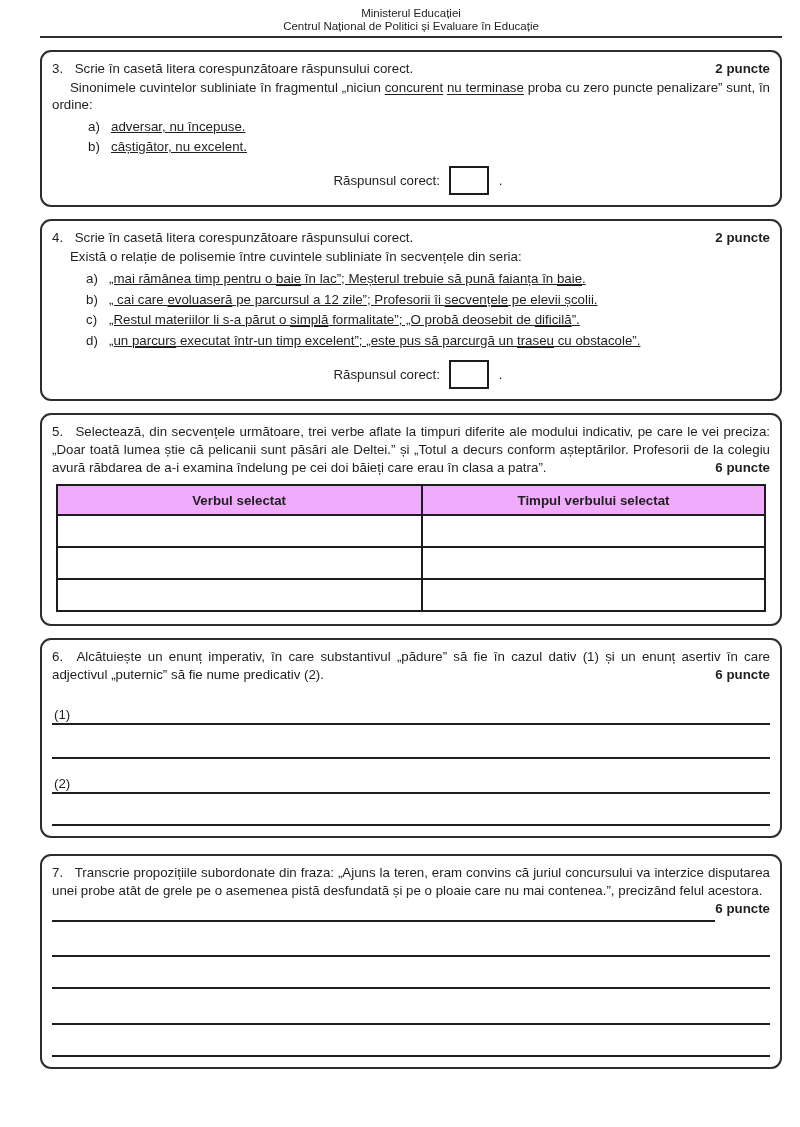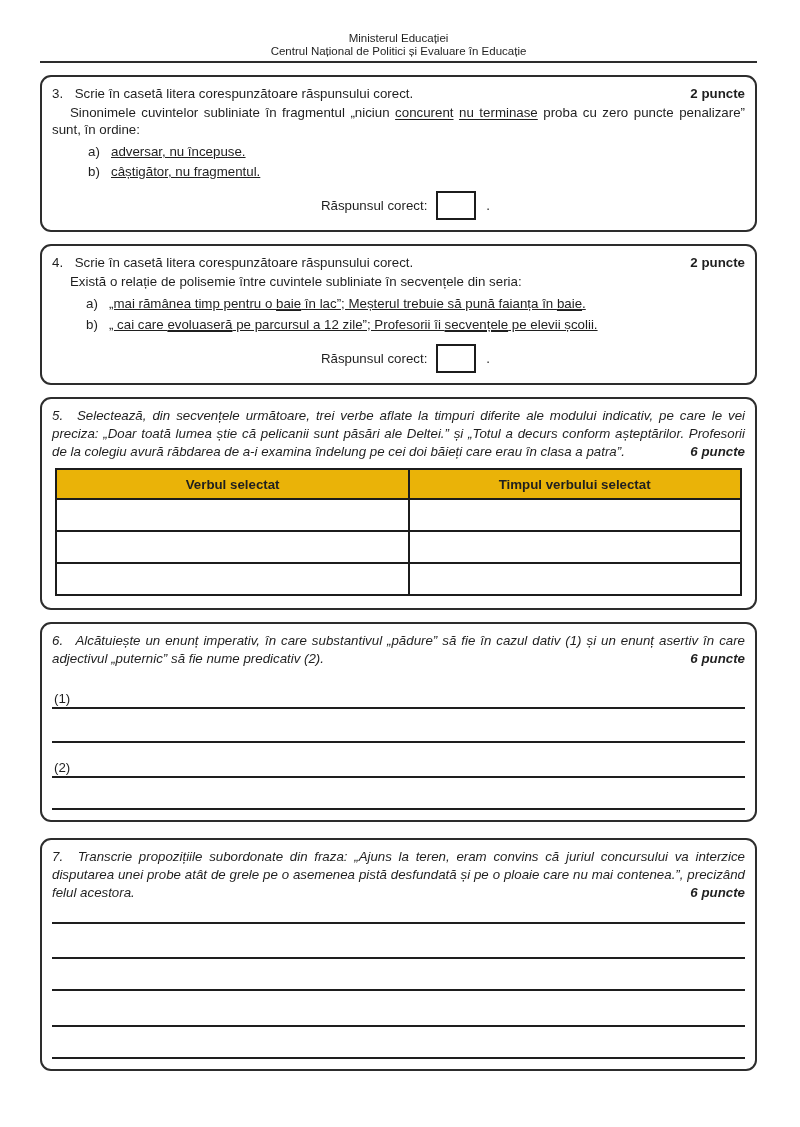--- a/index.html
+++ b/index.html
@@ -1,39 +1,39 @@
 <!DOCTYPE html>
 <html><head>
 <meta charset="utf-8">
 <style>
   html,body{margin:0;padding:0;background:#ffffff;}
   body{width:800px;height:1127px;overflow:hidden;font-family:"Liberation Sans",sans-serif;color:#1f1f1f;}
-  .page{padding:4px 43px 0 40px;box-sizing:border-box;width:800px;margin-top:25px;}
+  .page{padding:4px 18px 0 40px;box-sizing:border-box;width:800px;}
 
   
   .hdr{text-align:center;font-size:11.5px;line-height:13px;padding-top:3px;}
   .hdr-rule{border-bottom:2px solid #2d2d2d;margin-top:3px;}
 
   
   .qbox{border:2px solid #2d2d2d;border-radius:11px;padding:8px 10px 10px 10px;margin-top:12px;font-size:13.3px;background:#fff;}
   .qtop{line-height:18px;margin:0;}
   .pts{float:right;font-weight:bold;}
   .qnum{display:inline-block;min-width:19px;}
   .intro{margin:1px 0 0 0;text-align:justify;text-indent:18px;line-height:17px;}
   .opts{margin:4px 0 0 36px;line-height:20px;text-decoration:underline;}
   .opt-letter{display:inline-block;width:23px;}
   .u{text-decoration:underline;text-underline-offset:2px;}
 
   .answer-row{display:flex;align-items:center;margin:8px 0 0 14px;height:30px;justify-content:center;}
   .answer-box{width:36px;height:25px;border:2px solid #1c1c1c;margin:0 10px 0 9px;background:#fff;}
 
   
-  .para{margin:0;text-align:justify;line-height:18px;font-style:italic;}
+  .para{margin:0;text-align:justify;line-height:18px;}
   table.verbs{width:99%;margin:7px auto 2px auto;border-collapse:collapse;}
-  table.verbs th{background:#eab308;font-weight:bold;font-size:13.3px;height:26px;border:2px solid #1c1c1c;text-align:center;}
+  table.verbs th{background:#f0abfc;font-weight:bold;font-size:13.3px;height:26px;border:2px solid #1c1c1c;text-align:center;}
   table.verbs td{height:28px;border:2px solid #1c1c1c;}
   table.verbs col.c1{width:51.5%;} table.verbs col.c2{width:48.5%;}
 
   
   .ruled{border-bottom:2px solid #1e1e1e;display:flex;align-items:flex-end;padding-left:2px;}
   .h39{height:39px;}.h34{height:34px;}.h33{height:33px;}.h32{height:32px;}.h30{height:30px;}.h20{height:20px;}
   .rl-label{font-size:13.3px;line-height:16px;}
 
   .q7box{margin-top:16px;}
 </style>
@@ -50,39 +50,41 @@
 
   <section class="qbox">
     <p class="qtop">
       <span class="pts">2 puncte</span>
       <span class="qnum">3.</span>
       <span>Scrie în casetă litera corespunzătoare răspunsului corect.</span>
     </p>
     <p class="intro"><span>Sinonimele cuvintelor subliniate în fragmentul „niciun </span><span class="u">concurent</span><span> </span><span class="u">nu terminase</span><span> proba cu zero puncte penalizare” sunt, în ordine:</span></p>
     <div class="opts">
       <div><span class="opt-letter">a)</span><span><span>adversar, nu începuse.</span></span></div>
-      <div><span class="opt-letter">b)</span><span><span>câștigător, nu fragmentul.</span></span></div>
+      <div><span class="opt-letter">b)</span><span><span>câștigător, nu excelent.</span></span></div>
     </div>
     <div class="answer-row">
       <span>Răspunsul corect:</span>
       <span class="answer-box"></span>
       <span>.</span>
     </div>
   </section>
 
   <section class="qbox">
     <p class="qtop">
       <span class="pts">2 puncte</span>
       <span class="qnum">4.</span>
       <span>Scrie în casetă litera corespunzătoare răspunsului corect.</span>
     </p>
     <p class="intro"><span>Există o relație de polisemie între cuvintele subliniate în secvențele din seria:</span></p>
     <div class="opts" style="margin-left:34px;line-height:20.5px;">
       <div><span class="opt-letter">a)</span><span><span>„mai rămânea timp pentru o </span><span class="u">baie</span><span> în lac”; Meșterul trebuie să pună faianța în </span><span class="u">baie</span><span>.</span></span></div>
       <div><span class="opt-letter">b)</span><span><span>„ cai care </span><span class="u">evoluaseră</span><span> pe parcursul a 12 zile”; Profesorii îi </span><span class="u">secvențele</span><span> pe elevii școlii.</span></span></div>
+      <div><span class="opt-letter">c)</span><span><span>„Restul materiilor li s-a părut o </span><span class="u">simplă</span><span> formalitate”; „O probă deosebit de </span><span class="u">dificilă</span><span>”.</span></span></div>
+      <div><span class="opt-letter">d)</span><span><span>„un </span><span class="u">parcurs</span><span> executat într-un timp excelent”; „este pus să parcurgă un </span><span class="u">traseu</span><span> cu obstacole”.</span></span></div>
     </div>
     <div class="answer-row">
       <span>Răspunsul corect:</span>
       <span class="answer-box"></span>
       <span>.</span>
     </div>
   </section>
 
   <section class="qbox">
     <p class="para">

